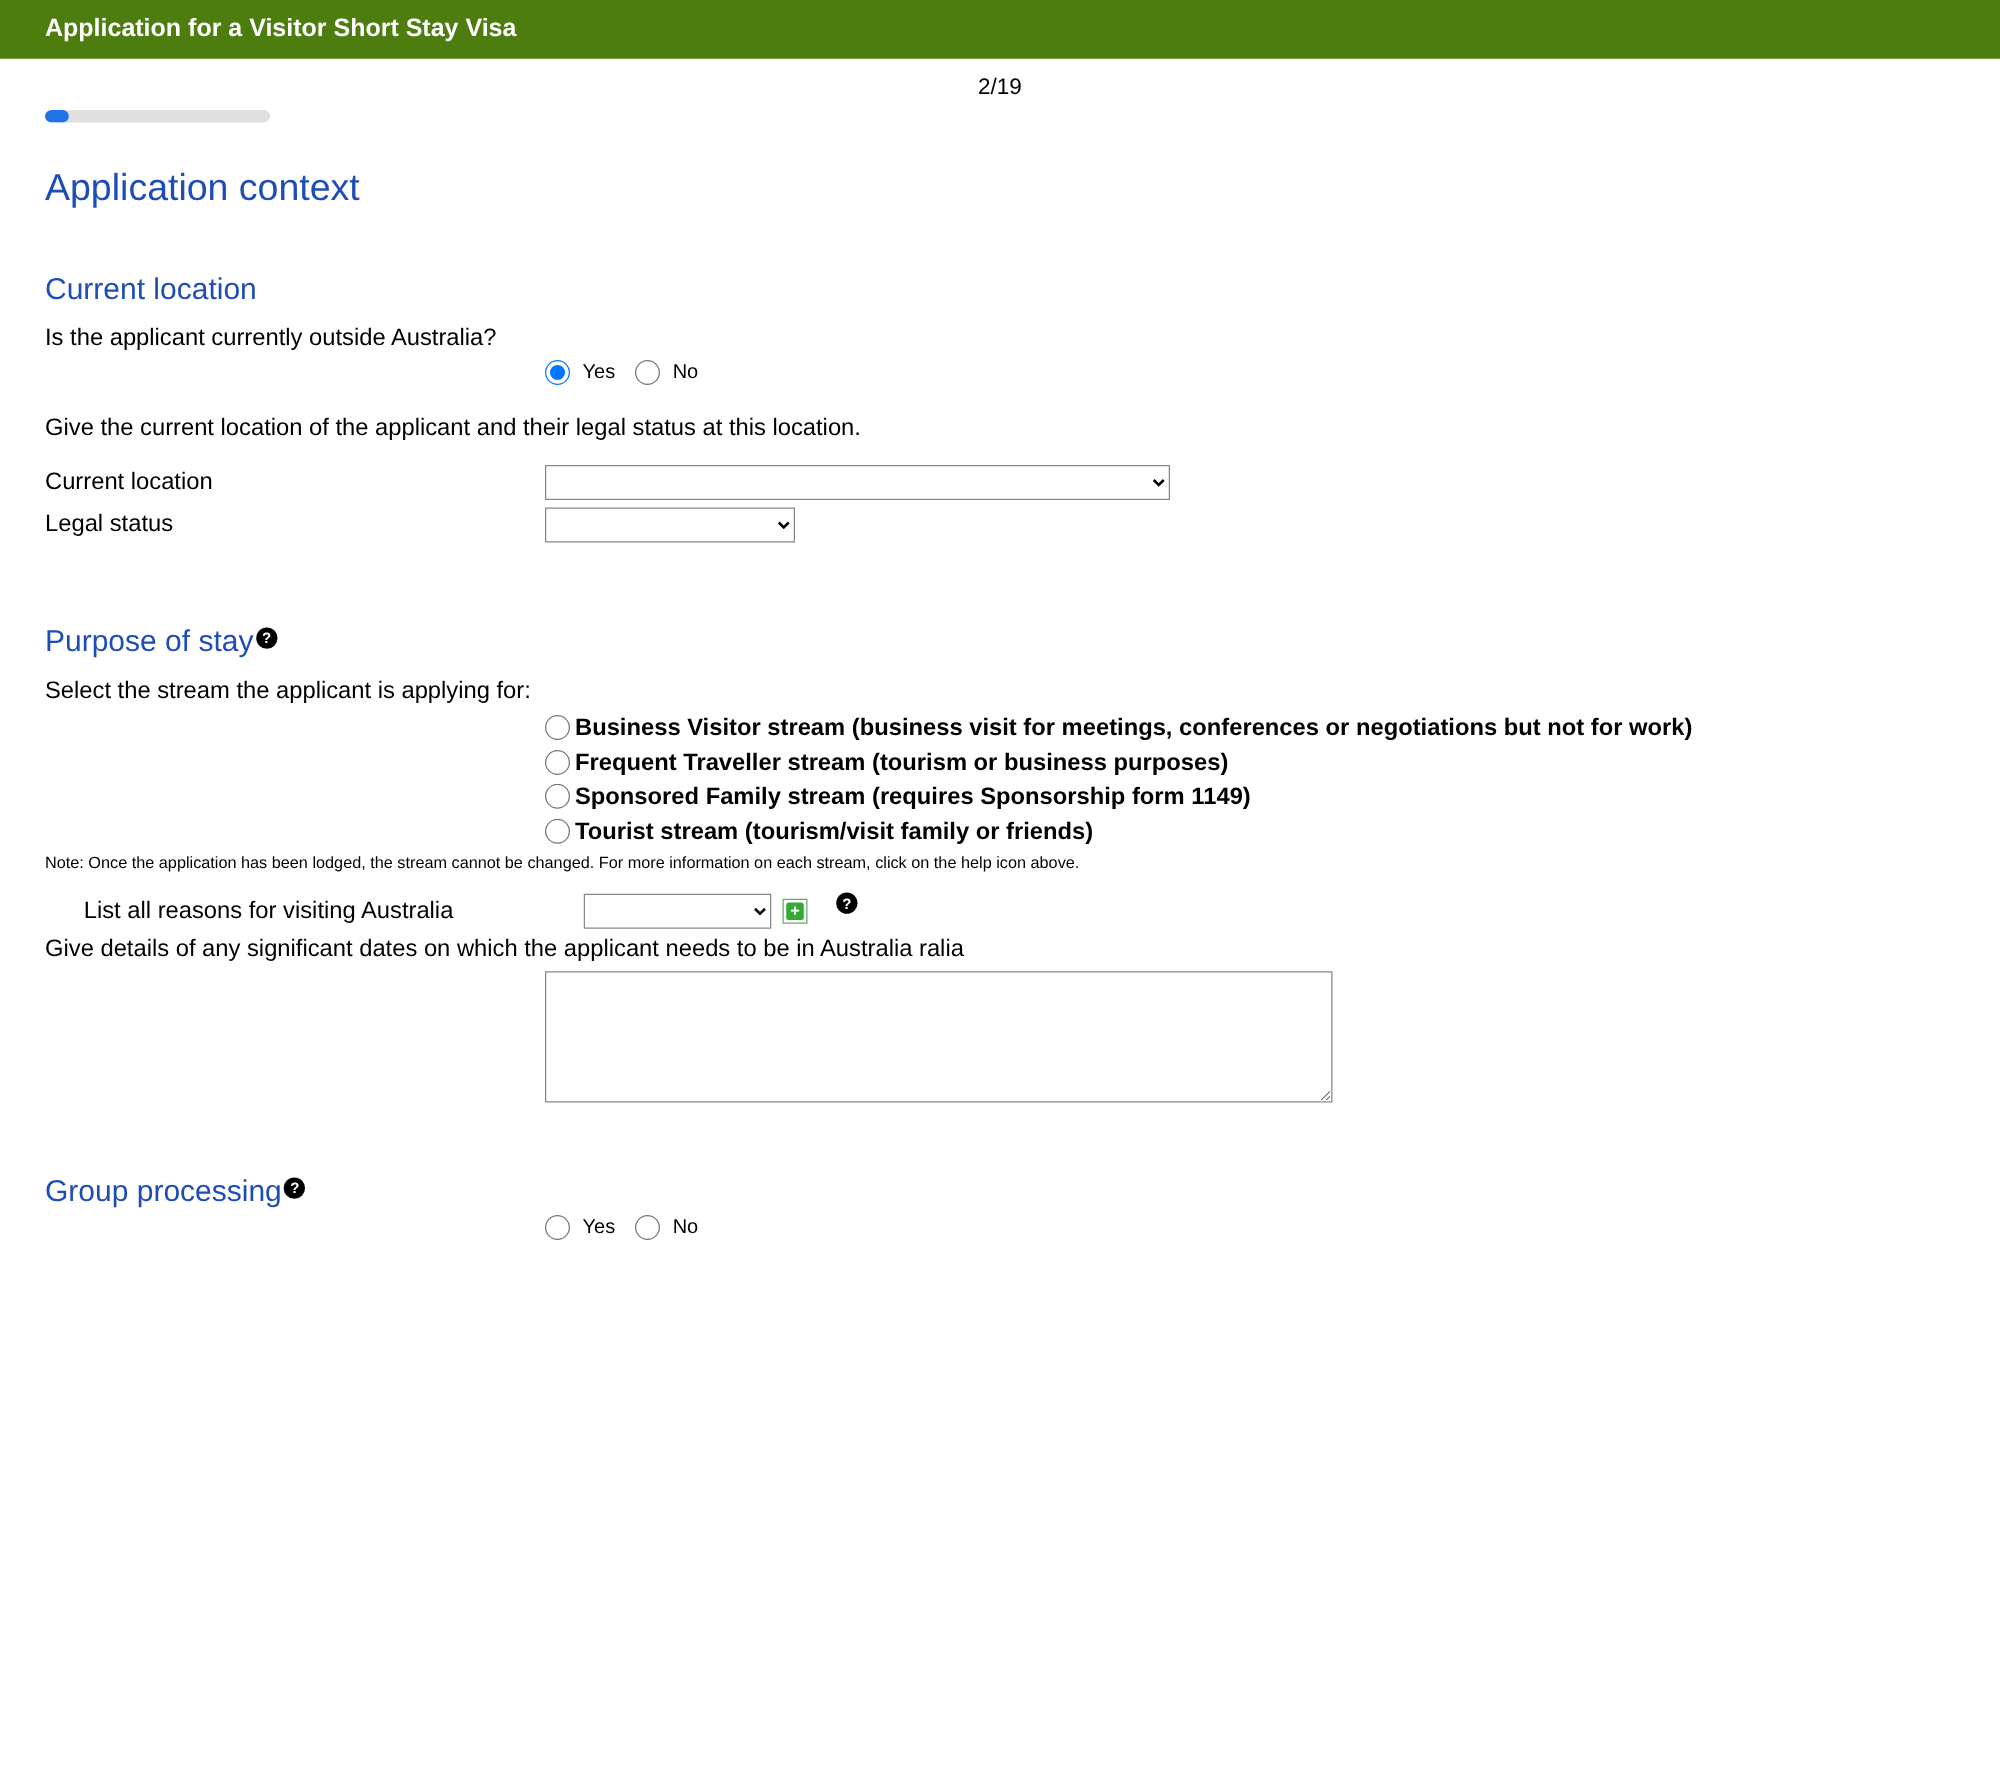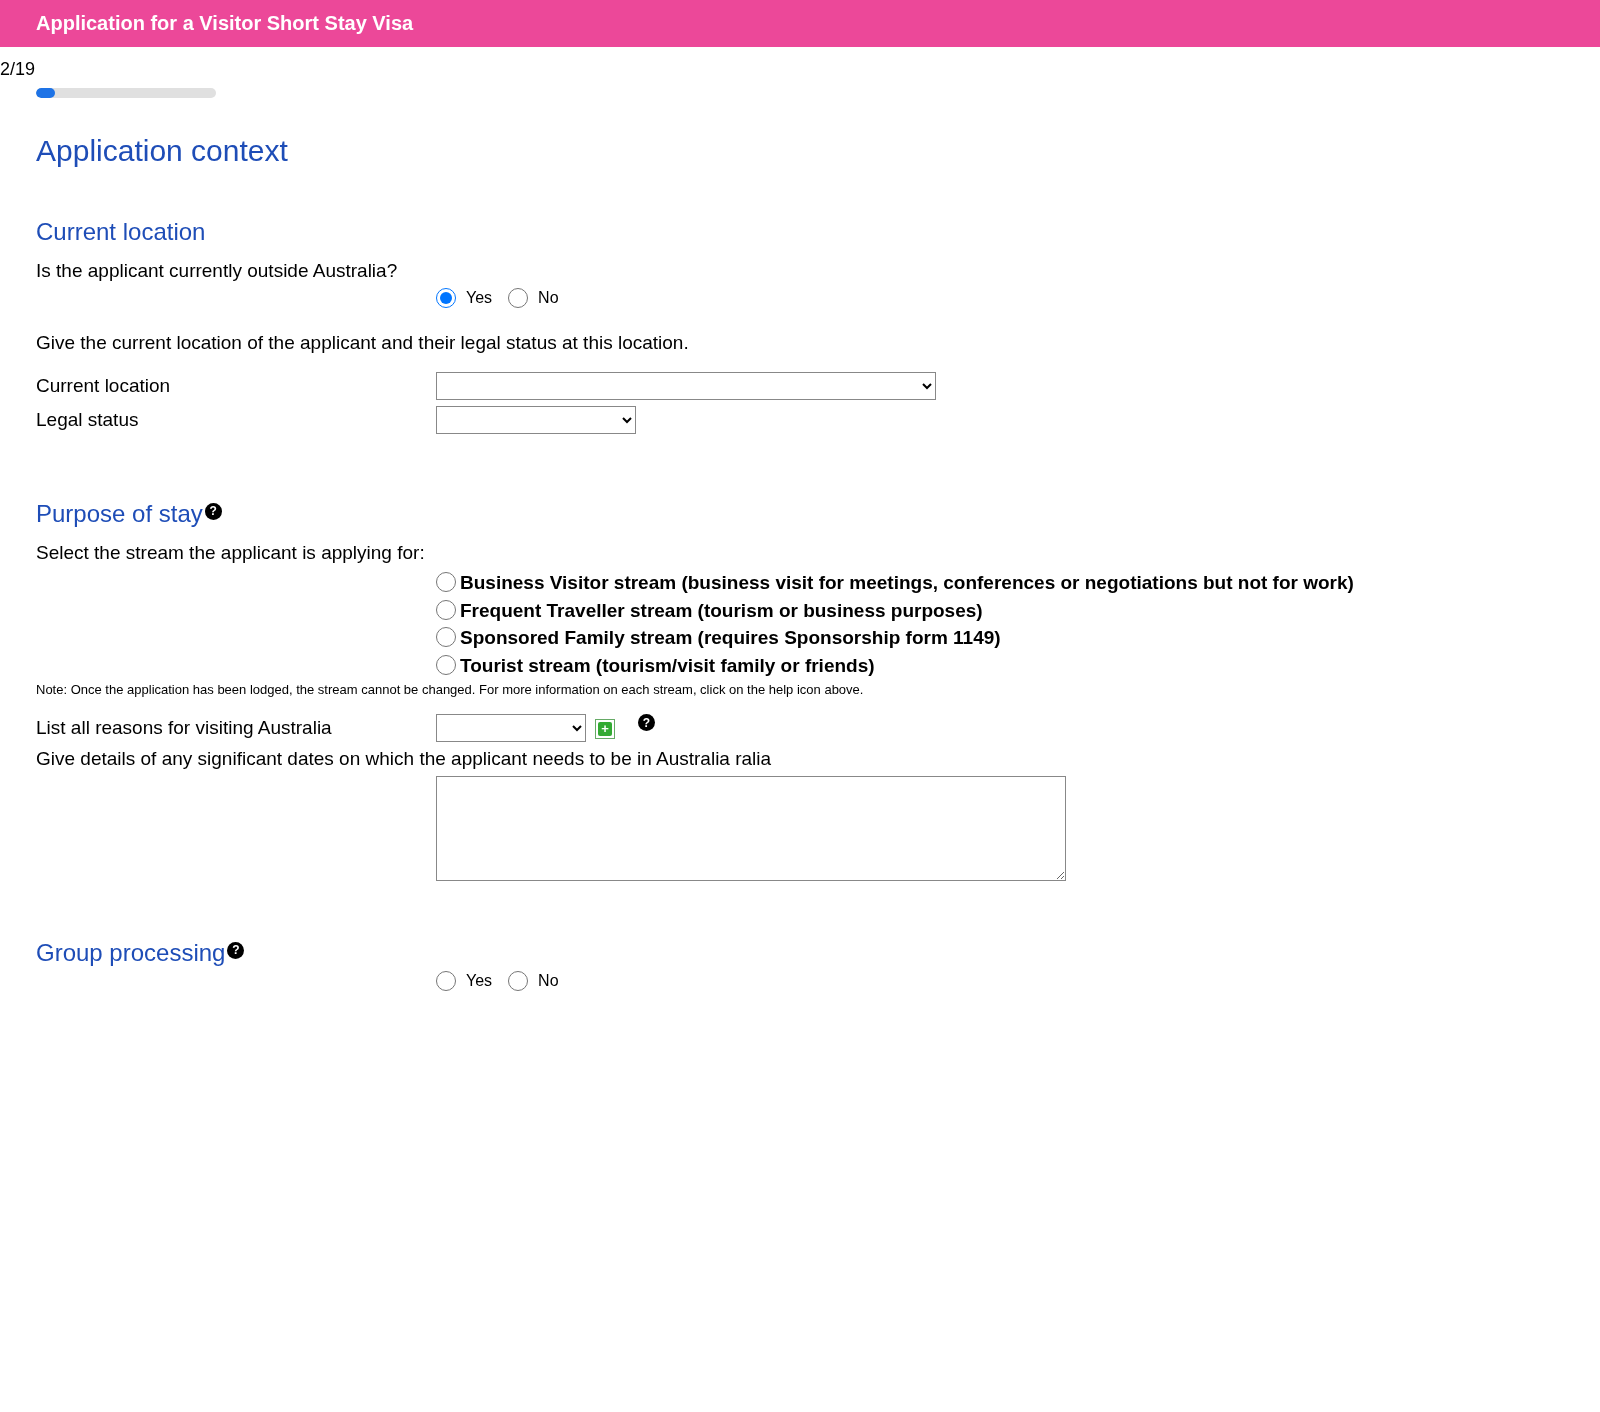--- a/index.html
+++ b/index.html
@@ -4,27 +4,28 @@
 <style>
   * { box-sizing: border-box; }
   body {
     margin: 0;
     font-family: Arial, Helvetica, sans-serif;
     font-size: 18px;
     color: #000;
     background: #fff;
   }
   .header {
-    background: #ec4899;
+    background: #4d7c0f;
     color: #fff;
     padding: 12px 36px;
     font-weight: bold;
     font-size: 20px;
   }
   .page-indicator {
+    text-align: center;
     font-size: 18px;
     margin-top: 12px;
   }
   .progress-container {
     margin: 8px 36px 0 36px;
     width: 180px;
   }
   .progress-bar {
     height: 10px;
     background: #e0e0e0;
@@ -170,21 +171,21 @@
     resize: both;
     margin-left: 400px;
     display: block;
     margin-top: 4px;
   }
   .reasons-row {
     display: flex;
     align-items: center;
     margin: 16px 0 6px 0;
   }
-  .reasons-row .field-label { width: 400px; }
+  .reasons-row .field-label { width: 400px; margin-left: 31px; }
   .help-inline {
     margin-left: 18px;
   }
 </style>
 </head>
 <body>
 
 <div class="header">
   <span>Application for a Visitor Short Stay Visa</span>
 </div>

